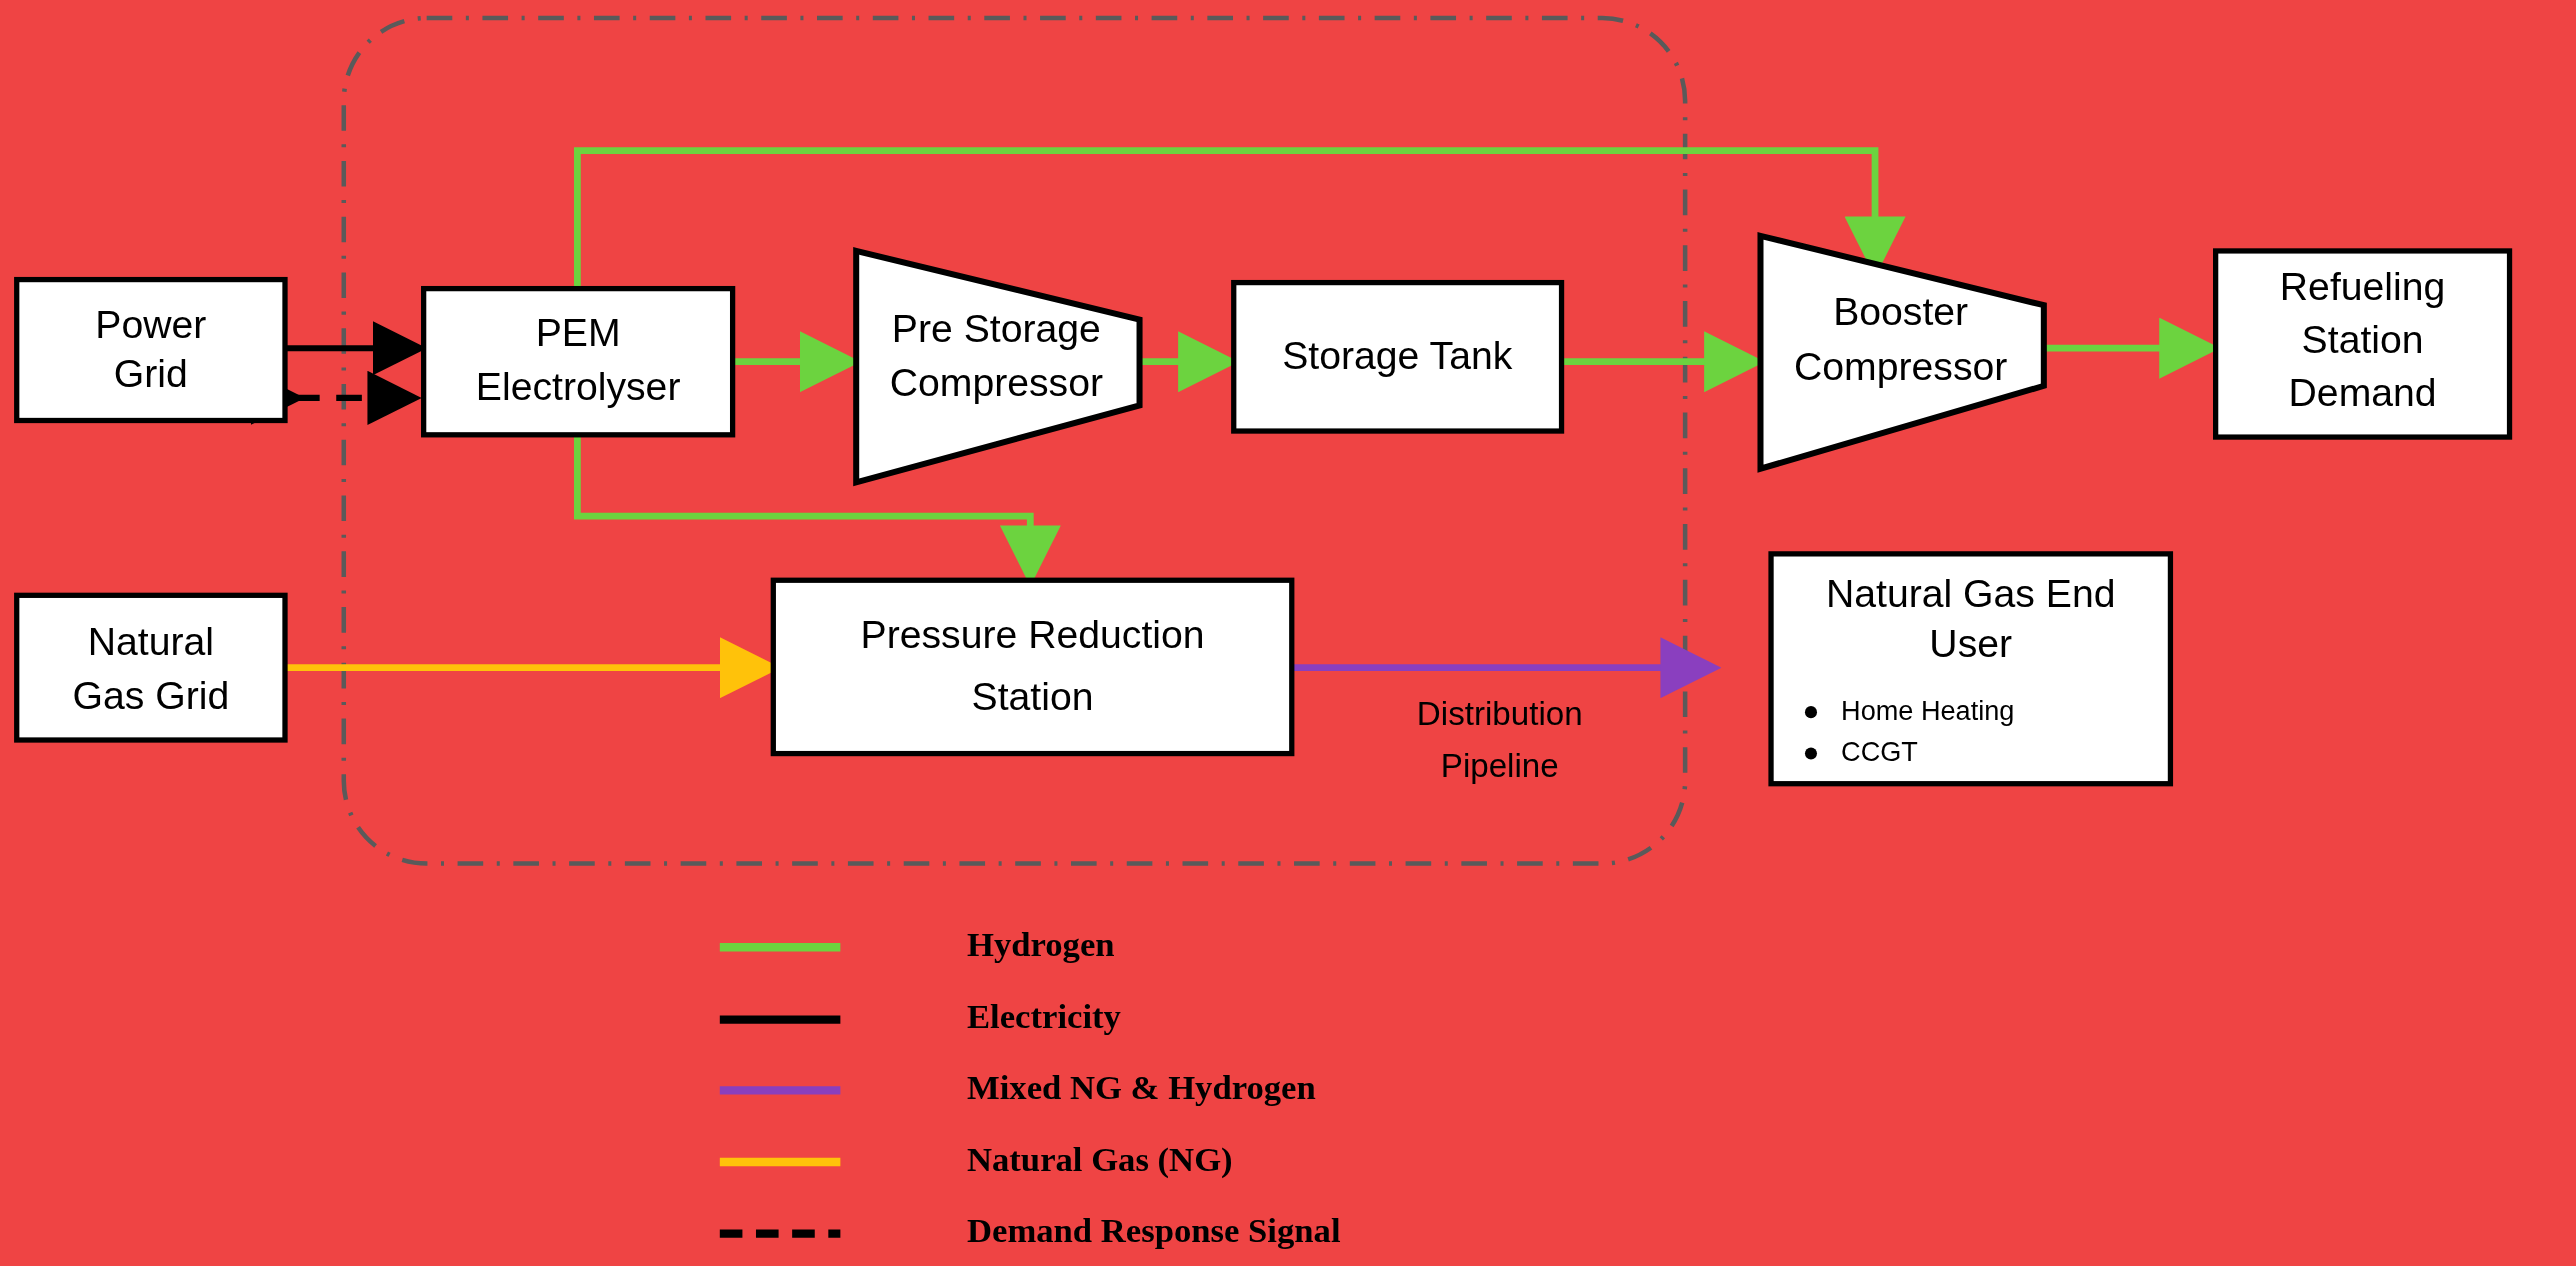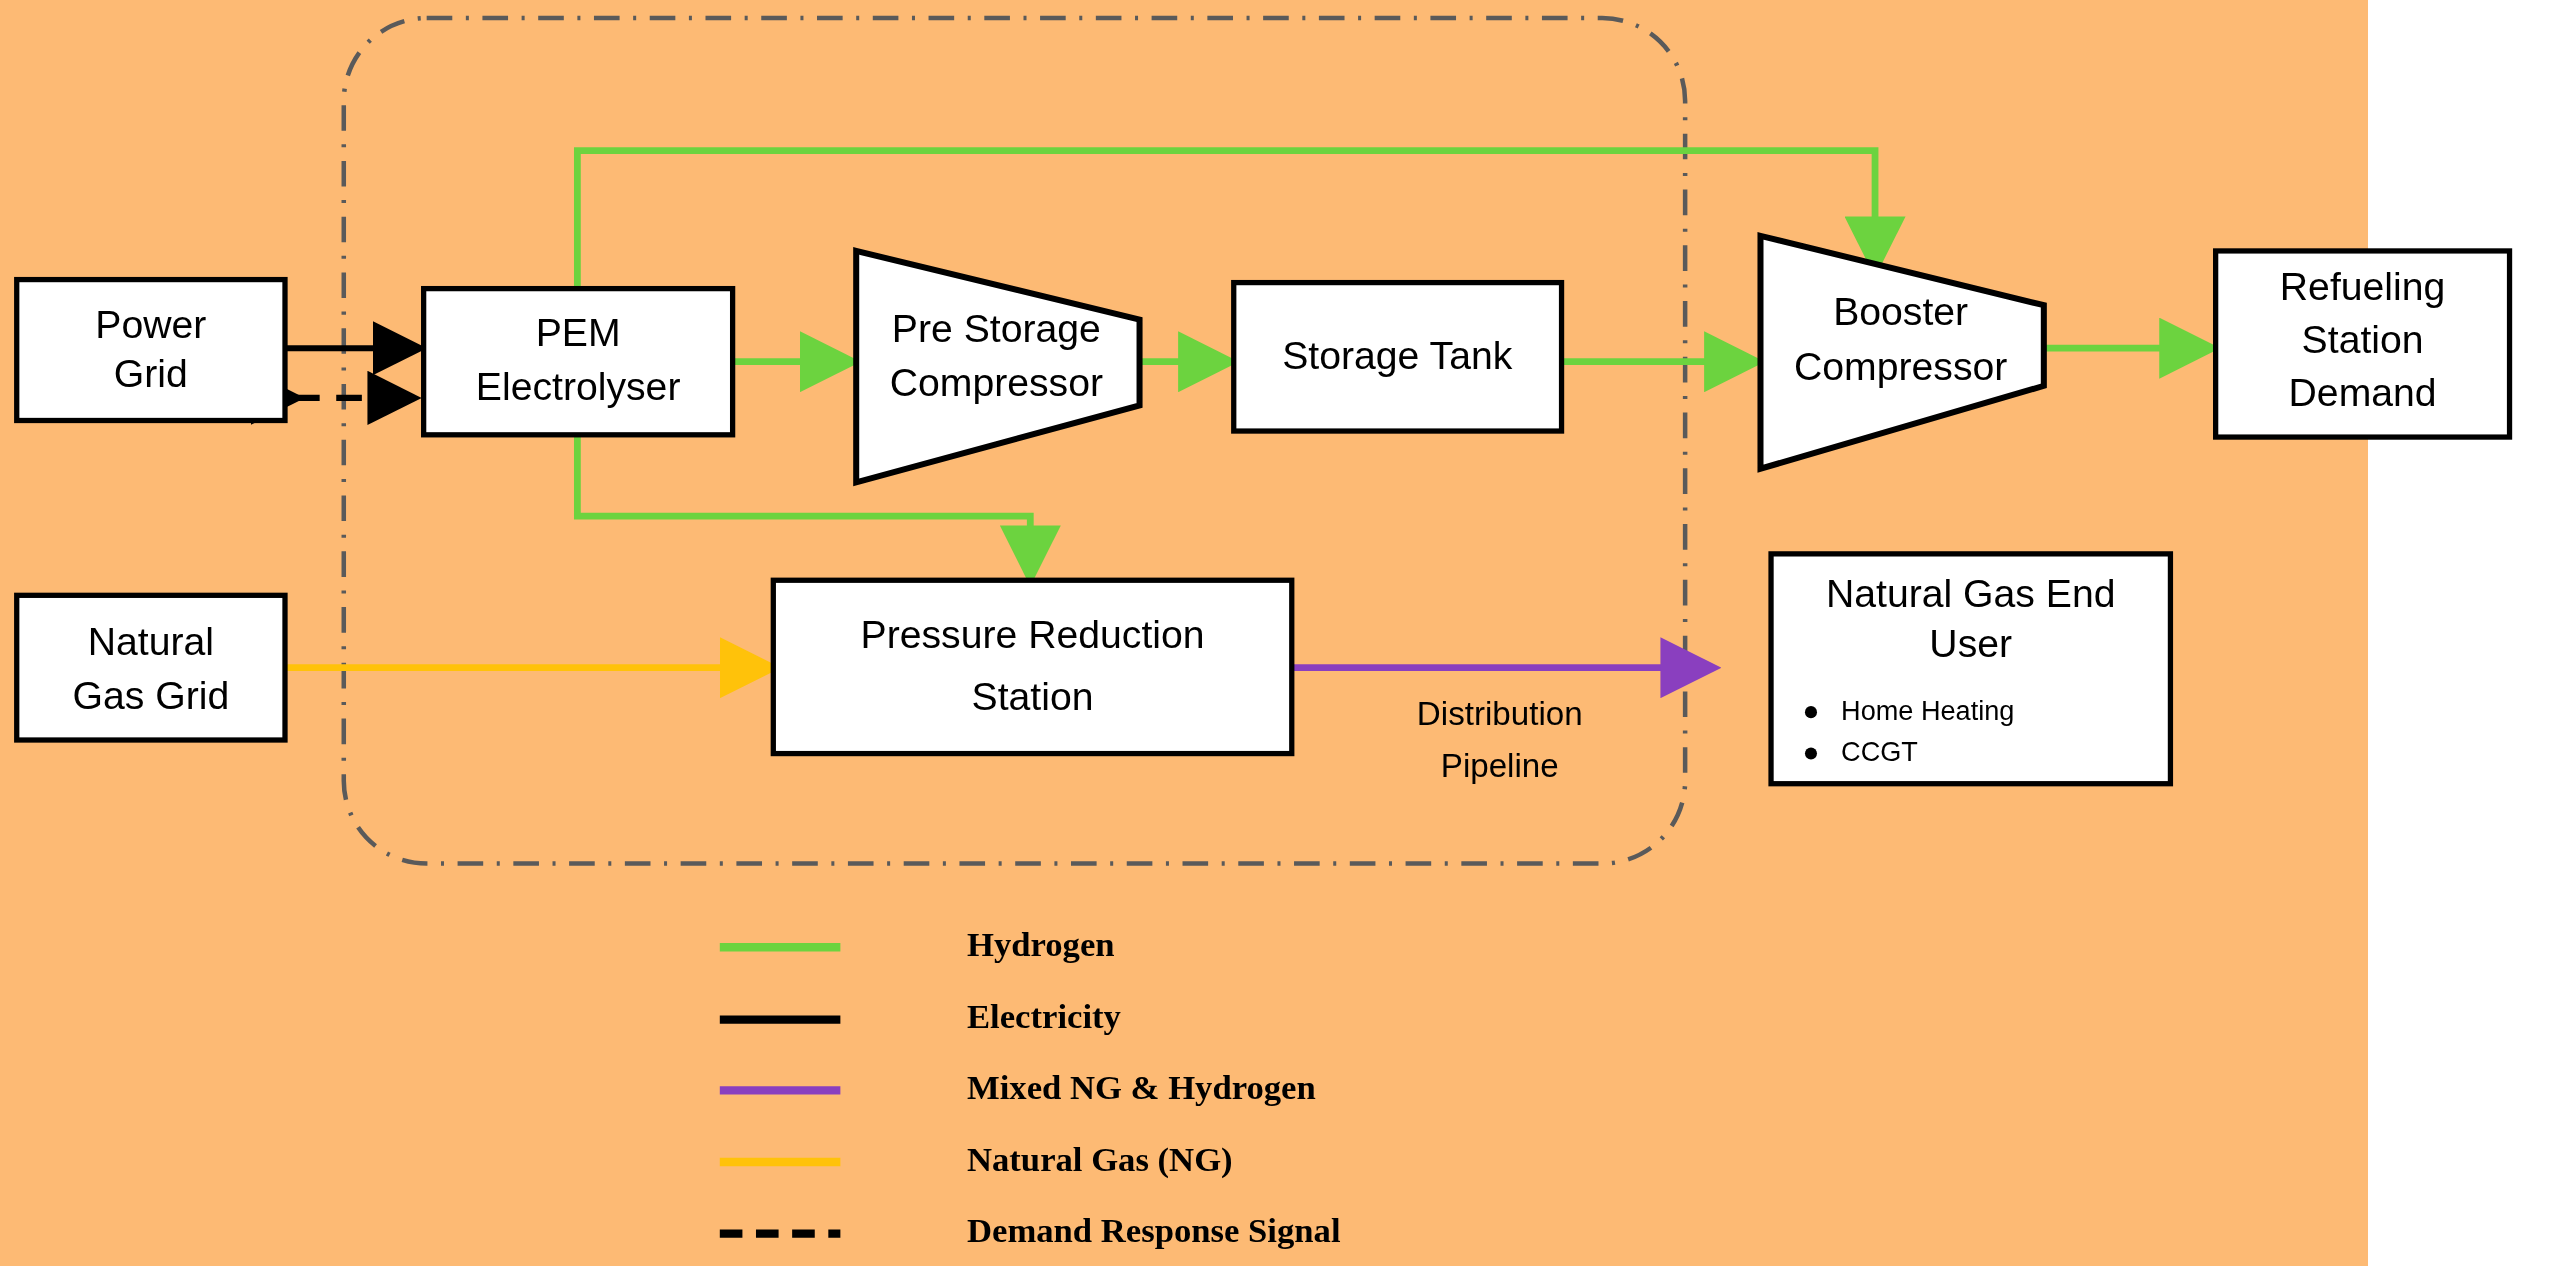--- a/index.html
+++ b/index.html
@@ -1,18 +1,18 @@
 <!DOCTYPE html>
 <html style="font-size:12px"><head>
 <meta charset="utf-8">
 <style>
   html,body{margin:0;padding:0;background:#ffffff;}
   body{width:2576px;height:1266px;overflow:hidden;
        font-family:"Liberation Sans",sans-serif;}
-  #stage{position:relative;width:2368px;height:1266px;background:#fdba74;}
+  #stage{position:relative;width:2576px;height:1266px;background:#ef4444;}
   svg#diagram{position:absolute;left:0;top:0;width:2576px;height:1266px;}
   .node-label{font-family:"Liberation Sans",sans-serif;font-size:52px;fill:#000;
               text-anchor:middle;dominant-baseline:middle;}
   .node-label-sm{font-family:"Liberation Sans",sans-serif;font-size:36px;fill:#000;
               text-anchor:start;dominant-baseline:middle;}
   .edge-label{font-family:"Liberation Sans",sans-serif;font-size:44px;fill:#000;
               text-anchor:middle;dominant-baseline:middle;}
   .legend-label{font-family:"Liberation Serif",serif;font-weight:bold;font-size:46px;
               fill:#000;text-anchor:start;dominant-baseline:middle;}
   .box{fill:#ffffff;stroke:#000000;stroke-width:7;}

